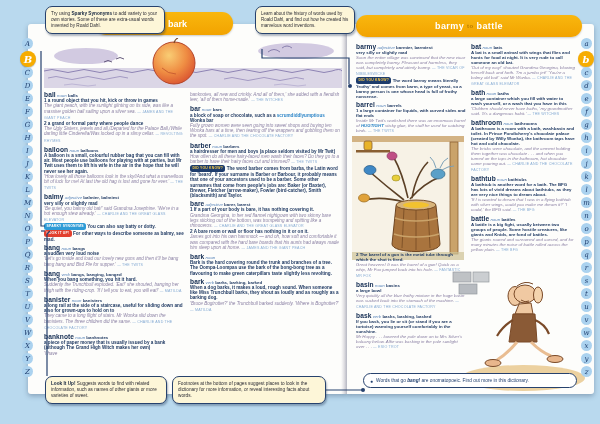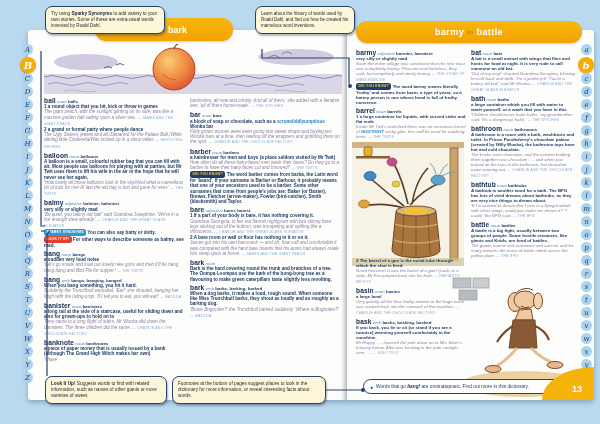--- a/index.html
+++ b/index.html
@@ -1,18 +1,18 @@
 <!DOCTYPE html>
 <html><head>
 <meta charset="utf-8">
 <style>
   html,body{margin:0;padding:0}
   body{width:600px;height:424px;background:#b9d9ee;position:relative;overflow:hidden;
        font-family:"Liberation Sans",sans-serif;-webkit-font-smoothing:antialiased}
-  .page{position:absolute;top:30px;height:370px;background:#fdfdfb;box-shadow:0 2px 5px rgba(40,60,90,.35)}
+  .page{position:absolute;top:24px;height:370px;background:#fdfdfb;box-shadow:0 2px 5px rgba(40,60,90,.35)}
   #left-page{left:28px;width:319px;border-radius:3px 0 0 3px}
   #right-page{left:347px;width:247px;border-radius:0 3px 3px 0}
   #left-page:after{content:"";position:absolute;right:0;top:0;bottom:0;width:6px;
        background:linear-gradient(to left,rgba(90,80,110,.25),rgba(0,0,0,0))}
   
   .banner{position:absolute;background:linear-gradient(#f9b70e,#f2a300);border-radius:11px;
        display:flex;align-items:center;justify-content:center;gap:3px;color:#fff;
        font-weight:bold;box-shadow:0 1px 2px rgba(0,0,0,.2)}
   #left-banner{left:67px;top:-12px;width:138px;height:23px;font-size:9px}
   #right-banner{left:9px;top:-9px;width:226px;height:22px;font-size:9px;letter-spacing:.4px}
@@ -300,23 +300,20 @@
         <p class="hwline" style="margin: 0px;"><span class="hw">battle</span><span class="pos"> noun</span><span class="forms"> battles</span></p>
         <p class="def" style="margin: 0px;">A battle is a big fight, usually between two groups of people. Some hostile creatures, like giants and Knids, are fond of battles.</p>
         <p class="quote" style="margin: 0px;">The giants roared and screamed and cursed, and for many minutes the noise of battle rolled across the yellow plain.<span class="src"> — THE BFG</span></p>
       </div>
     </div>
 
   <div id="footnote-pill">
     <span class="blt">●</span>
     <span><span>Words that go </span><i>bang!</i><span> are onomatopoeic. Find out more in this dictionary.</span></span>
   </div>
-  <div id="page-corner">
-    <span>13</span>
-  </div>
 <span class="letter" style="left: 234px; top: 14px;">a</span>
     <span class="letter hl" style="left: 231px; top: 27px;">b</span>
     <span class="letter" style="left: 234px; top: 43px;">c</span>
     <span class="letter" style="left: 234px; top: 56px;">d</span>
     <span class="letter" style="left: 234px; top: 69px;">e</span>
     <span class="letter" style="left: 234px; top: 82px;">f</span>
     <span class="letter" style="left: 234px; top: 95px;">g</span>
     <span class="letter" style="left: 234px; top: 108px;">h</span>
     <span class="letter" style="left: 234px; top: 121px;">i</span>
     <span class="letter" style="left: 234px; top: 134px;">j</span>

